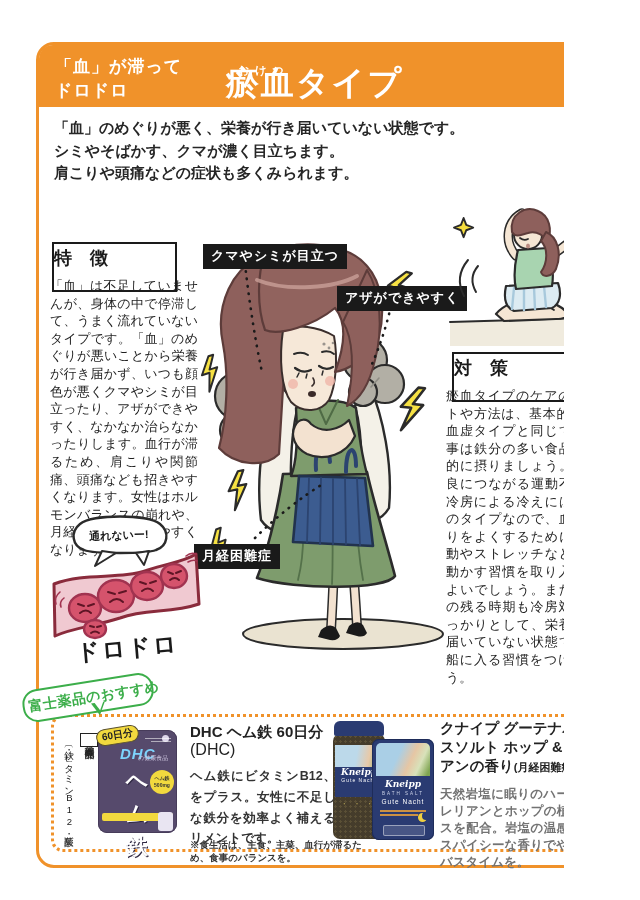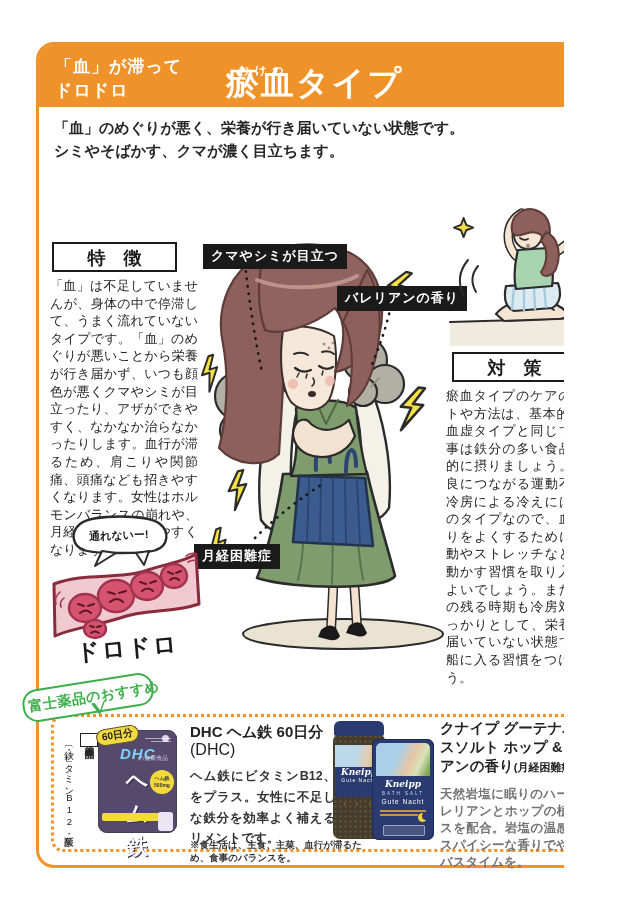--- a/index.html
+++ b/index.html
@@ -12,22 +12,22 @@
   #header-band{left:0;top:0;width:100%;height:62px;background:#F0922A;border-radius:14px 14px 0 0;}
   #tagline{left:16px;top:10px;color:#fff;font-weight:bold;font-size:17px;line-height:24px;letter-spacing:1px;}
   #title-wrap{left:0;right:11px;top:20px;text-align:center;color:#fff;}
   #title-inner{position:relative;display:inline-block;font-size:33px;font-weight:bold;letter-spacing:2px;line-height:36px;}
   #furigana{position:absolute;top:-13px;left:2px;width:72px;text-align:center;font-size:11px;font-weight:bold;letter-spacing:6px;}
 
   
   #intro{left:54px;top:117px;width:420px;font-size:15px;font-weight:bold;line-height:22.5px;color:#262626;}
 
   
-  .sec-box{width:121px;border:2px solid #1a1a1a;background:#fff;text-align:center;
-           font-size:18px;font-weight:bold;padding:2px 0 0;color:#1a1a1a;}
+  .sec-box{width:121px;border:2px solid #1a1a1a;background:#fff;text-align:left;
+           font-size:18px;font-weight:bold;padding:2px 0 20px;color:#1a1a1a;}
   #features-box{left:52px;top:242px;}
   #measures-box{left:452px;top:352px;}
 
   
   .body-copy{font-size:13px;line-height:17.6px;text-align:justify;word-break:break-all;color:#1f1f1f;}
   #features-body{left:50px;top:277px;width:148px;}
   #measures-body{left:446px;top:387px;width:168px;}
 
   
   .callout{background:#1a1a1a;color:#fff;font-family:"DejaVu Serif",serif;font-size:13px;
@@ -115,20 +115,21 @@
         <span id="title-inner">
           <span id="furigana">おけつ</span><span>瘀血</span><span>タイプ</span>
         </span>
       </div>
     </div>
   </div>
 
   <div class="abs" id="intro">
     <div>「血」のめぐりが悪く、栄養が行き届いていない状態です。</div>
     <div>シミやそばかす、クマが濃く目立ちます。</div>
+    <div>肩こりや頭痛などの症状も多くみられます。</div>
   </div>
 
   <div class="abs sec-box" id="features-box">特　徴</div>
   <div class="abs body-copy" id="features-body">「血」は不足していませんが、身体の中で停滞して、うまく流れていないタイプです。「血」のめぐりが悪いことから栄養が行き届かず、いつも顔色が悪くクマやシミが目立ったり、アザができやすく、なかなか治らなかったりします。血行が滞るため、肩こりや関節痛、頭痛なども招きやすくなります。女性はホルモンバランスの崩れや、月経困難症が起きやすくなります。</div>
 
   <div class="abs sec-box" id="measures-box">対　策</div>
   <div class="abs body-copy" id="measures-body">瘀血タイプのケアのポイントや方法は、基本的にP7の血虚タイプと同じです。食事は鉄分の多い食品を積極的に摂りましょう。血行不良につながる運動不足や、冷房による冷えには要注意のタイプなので、血のめぐりをよくするために軽い運動やストレッチなど身体を動かす習慣を取り入れるとよいでしょう。また、暑さの残る時期も冷房対策をしっかりとして、栄養が行き届いていない状態です、湯船に入る習慣をつけましょう。</div>
 
   <svg class="abs" style="left:195px;top:238px;" width="256" height="432" viewBox="0 0 256 432">
     <defs>
@@ -206,21 +207,21 @@
 
       <g stroke="#1a1a1a" stroke-width="2.6" stroke-dasharray="0.5 7" fill="none">
         <path d="M50 26 C54 62 60 102 67 134"></path>
         <path d="M196 68 C190 94 183 112 177 126"></path>
         <path d="M60 300 C82 278 108 258 128 246"></path>
       </g>
     </g>
   </svg>
 
   <div class="abs callout" id="label-kuma">クマやシミが目立つ</div>
-  <div class="abs callout" id="label-kata">バレリアンの香り</div>
+  <div class="abs callout" id="label-kata">アザができやすく</div>
   <div class="abs callout" id="label-gekkei">月経困難症</div>
 
   <svg class="abs" style="left:50px;top:512px;" width="152" height="152" viewBox="0 0 152 152">
     <g stroke-linejoin="round" stroke-linecap="round">
       <path d="M30 12 C42 2 98 2 110 12 C120 20 118 34 106 38 C96 42 44 42 34 38 C22 34 20 20 30 12 Z" fill="#fff" stroke="#2b2b2b" stroke-width="2.4"></path>
       <polygon points="52,39 45,54 66,41" fill="#fff" stroke="#2b2b2b" stroke-width="2"></polygon>
       <polygon points="86,41 94,53 99,39" fill="#fff" stroke="#2b2b2b" stroke-width="2"></polygon>
       <text x="69" y="27" font-size="11" font-weight="bold" text-anchor="middle" fill="#1a1a1a" transform="rotate(-2 69 27)">通れないー!</text>
       <path d="M4 72 C36 60 70 68 98 58 C118 51 134 50 146 42 L149 92 C120 102 96 96 70 106 C46 114 22 116 5 124 Z" fill="#F0C9D1" stroke="#8A2B3C" stroke-width="3"></path>
       <g fill="#D5536C" stroke="#A13350" stroke-width="2.4">

